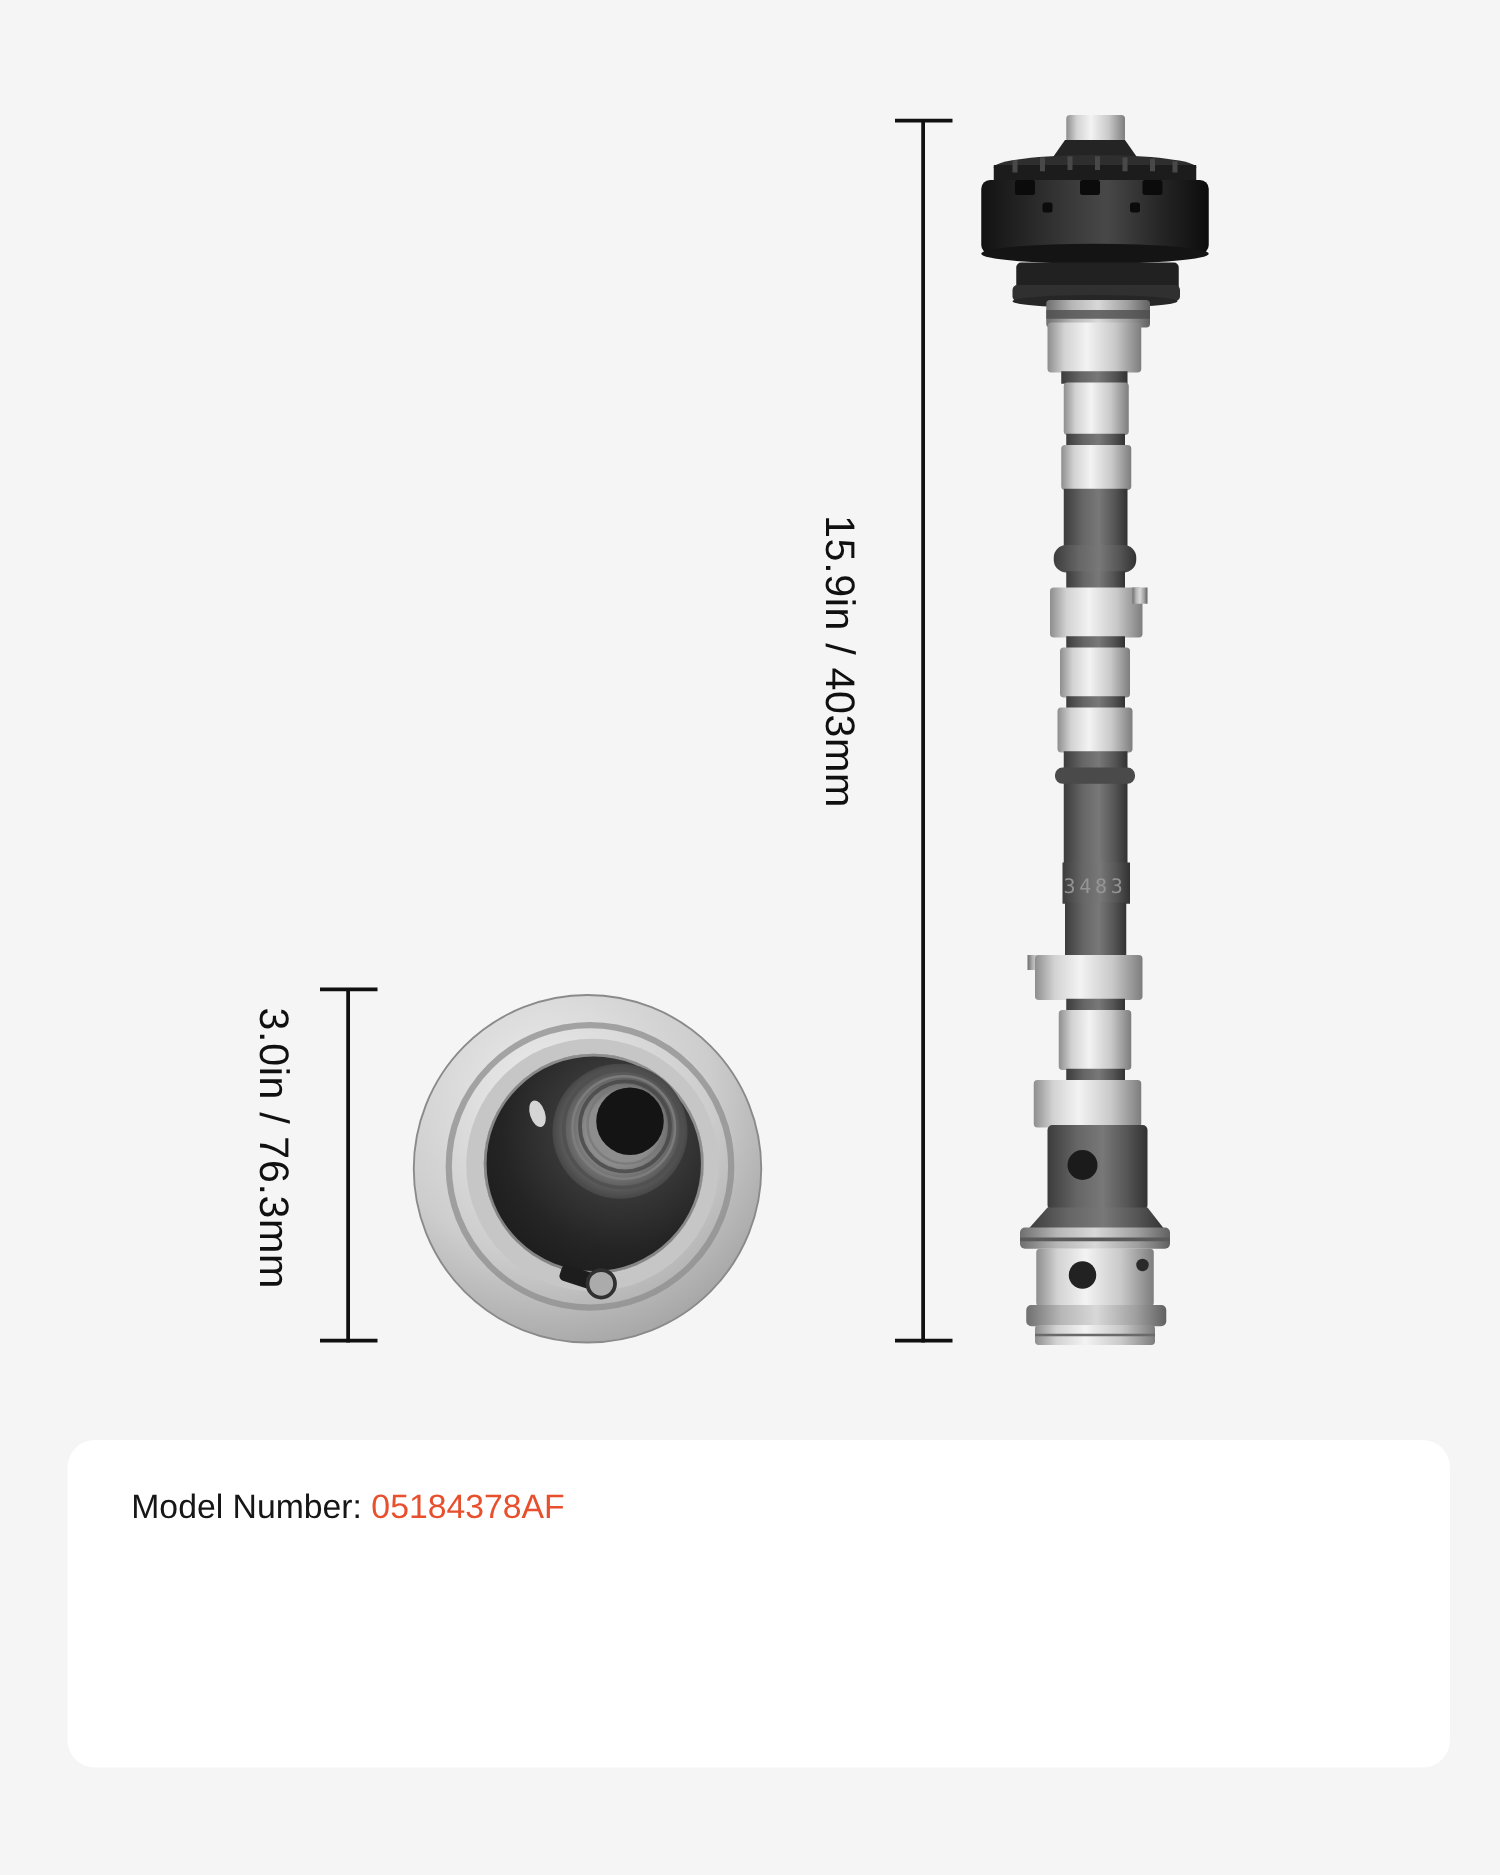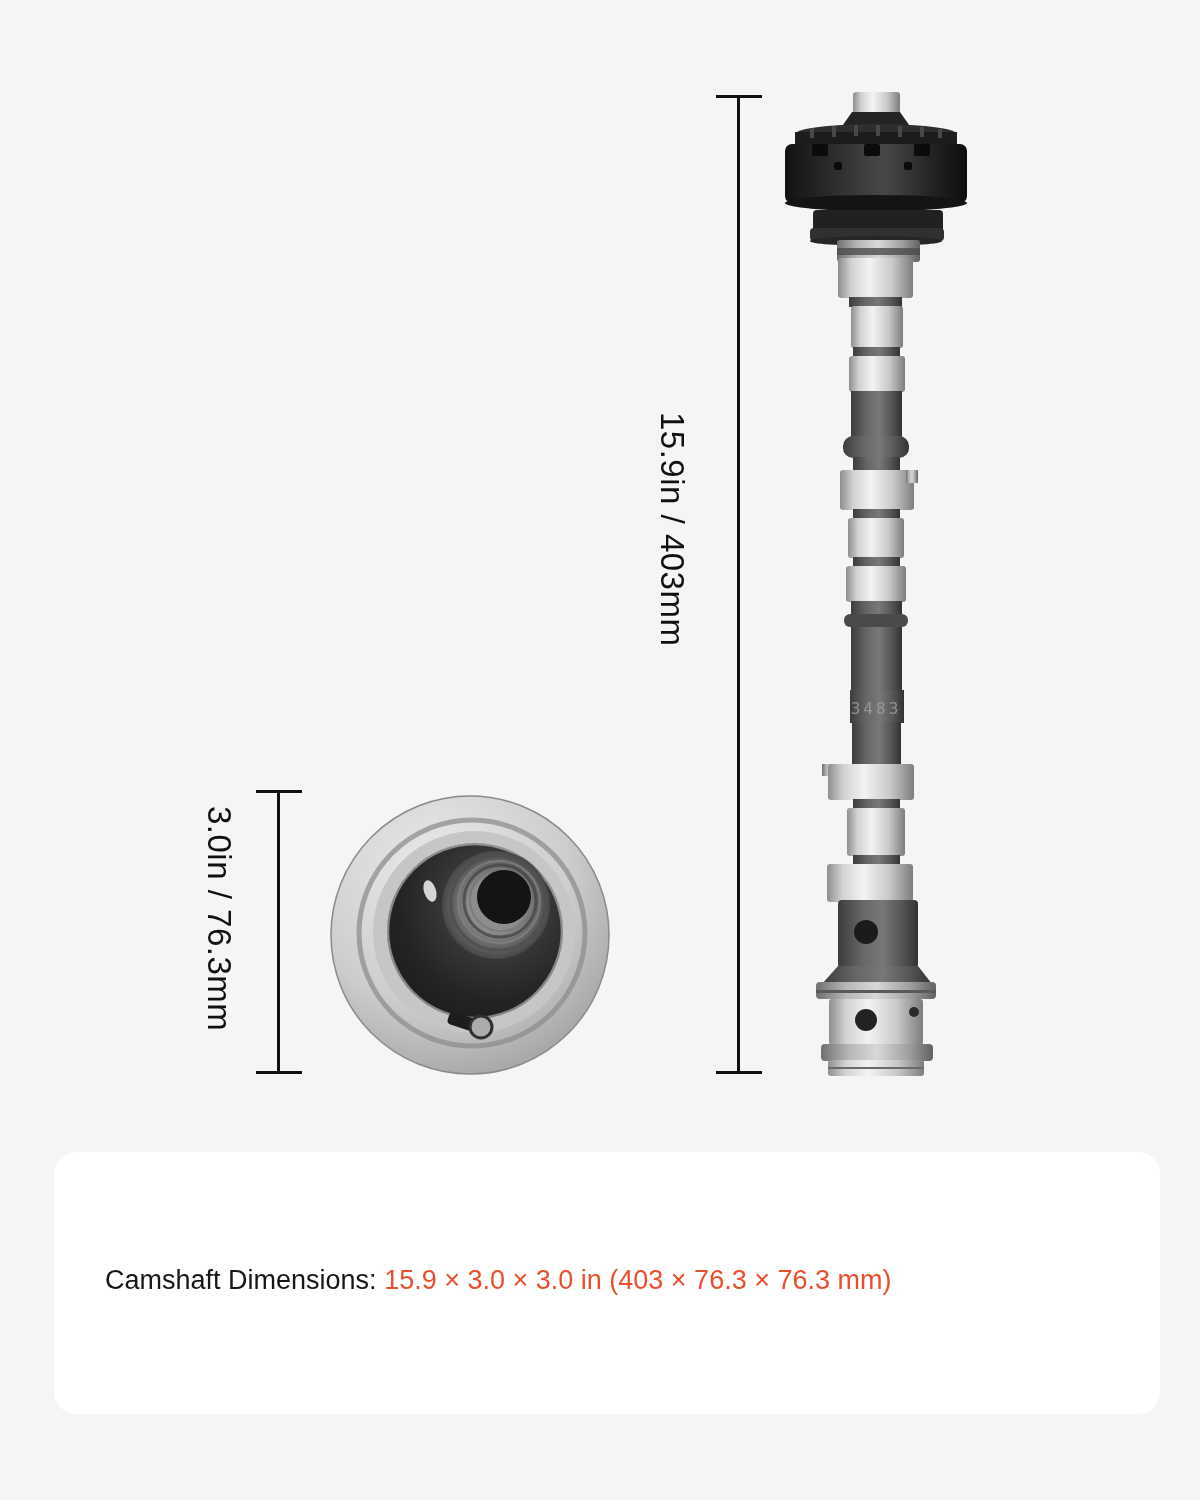--- a/index.html
+++ b/index.html
@@ -178,17 +178,17 @@
     <circle cx="180" cy="116" r="36" stroke="#474747" stroke-width="3"></circle>
     <circle cx="181" cy="115" r="31" stroke="#787878" stroke-width="2"></circle>
   </g>
   <circle cx="184" cy="112" r="27" fill="#141414"></circle>
   <ellipse cx="110" cy="106" rx="6" ry="11" fill="#e8e8e8" opacity="0.9" transform="rotate(-18 110 106)"></ellipse>
   <rect x="128" y="230" width="28" height="13" rx="4" fill="#1d1d1d" transform="rotate(18 142 236)"></rect>
   <circle cx="161" cy="242" r="11" fill="#ababab" stroke="#303030" stroke-width="3"></circle>
 </svg>
 
 <div class="spec-card">
-  <div class="spec-row" style="left:51px;top:113px">
-    <span class="lab">Camshaft Dimensions:</span>
-    <span class="val">15.9 × 3.0 × 3.0 in (403 × 76.3 × 76.3 mm)</span>
+  <div class="spec-row" style="left:51px;top:38px">
+    <span class="lab">Model Number:</span>
+    <span class="val">05184378AF</span>
   </div>
 </div>
 
 </body></html>

